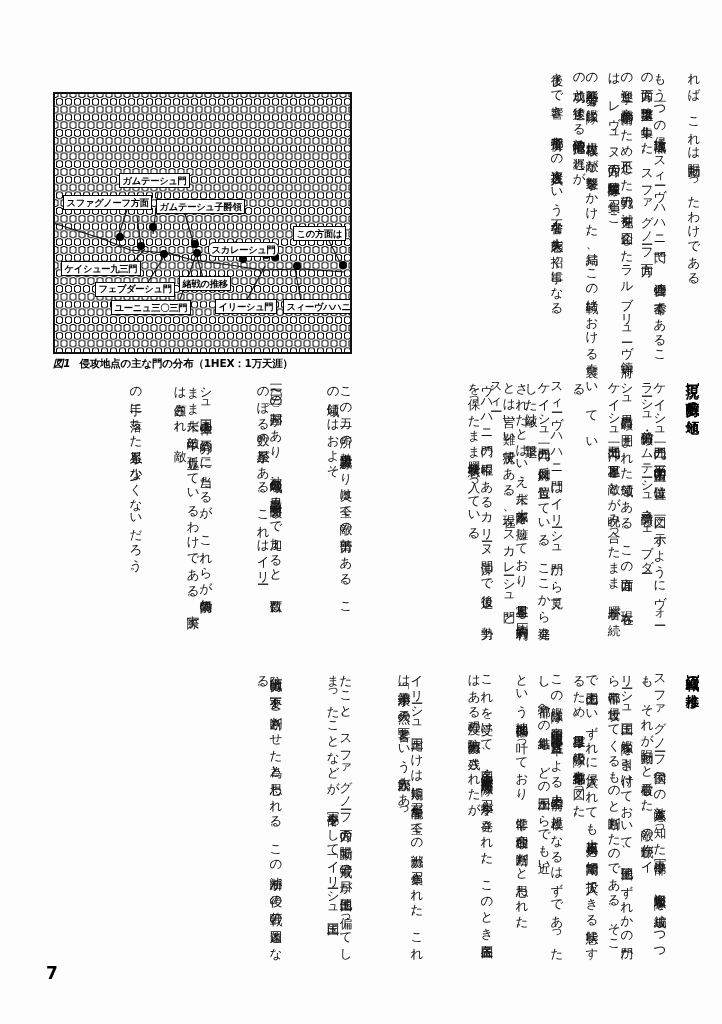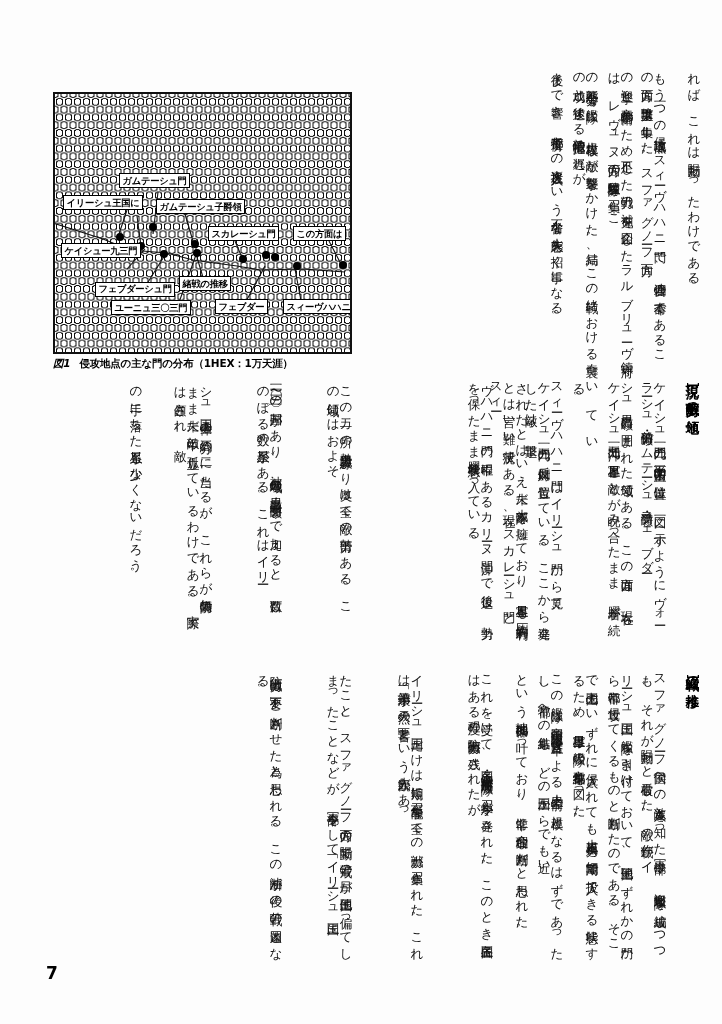--- a/index.html
+++ b/index.html
@@ -141,29 +141,29 @@
       <span class="gate-dot" style="left:105px; top:156px;"></span>
       <span class="gate-dot" style="left:136px; top:146px;"></span>
       <span class="gate-dot" style="left:138px; top:155px;"></span>
       <span class="gate-dot" style="left:184px; top:161px;"></span>
       <span class="gate-dot" style="left:207px; top:157px;"></span>
       <span class="gate-dot" style="left:216px; top:159px;"></span>
       <span class="gate-dot" style="left:238px; top:168px;"></span>
       <span class="gate-dot" style="left:284px; top:167px;"></span>
 
       <span class="gate-label" style="left:64px;  top:79px;">ガムテーシュ門</span>
-      <span class="gate-label" style="left:8px;   top:101px;">イリーシュ王国に</span>
+      <span class="gate-label" style="left:8px;   top:101px;">スファグノーフ方面</span>
       <span class="gate-label" style="left:101px; top:105px;">ガムテーシュ子爵領</span>
-      <span class="gate-label" style="left:153px; top:132px;">スカレーシュ門</span>
+      <span class="gate-label" style="left:153px; top:148px;border-radius:6px;">スカレーシュ門</span>
       <span class="gate-label" style="left:238px; top:132px;">この方面は</span>
-      <span class="gate-label" style="left:6px;   top:149px;text-align:center;">ケイシュー九三門</span>
+      <span class="gate-label" style="left:6px;   top:167px;text-align:center;">ケイシュー九三門</span>
       <span class="gate-label" style="left:40px;  top:188px;font-family:Liberation Serif, serif;">フェブダーシュ門</span>
       <span class="gate-label" style="left:124px; top:182px;">緒戦の推移</span>
       <span class="gate-label" style="left:56px;  top:206px;">ユーニュ三〇三門</span>
-      <span class="gate-label" style="left:160px; top:205px;">フェブダー</span>
+      <span class="gate-label" style="left:160px; top:205px;">イリーシュ門</span>
       <span class="gate-label" style="left:228px; top:205px;">スィーヴハハニ門</span>
     </div>
 
     <div id="fig-caption">
       <span class="cap-num">図1</span><span>侵攻地点の主な門の分布（1HEX：1万天涯）</span>
     </div>
   </div>
 
   <div class="vcol" style="right:22px;  top:64px;  height:292px;">れば、これは陽動だったわけである。</div>
   <div class="vcol" style="right:56px;  top:64px;  height:292px;">もう一つの侵攻地点はスィーヴハハニ門で、連合側の本命であるこの方面に攻撃主力は集中した。スファグノーフ方面</div>

